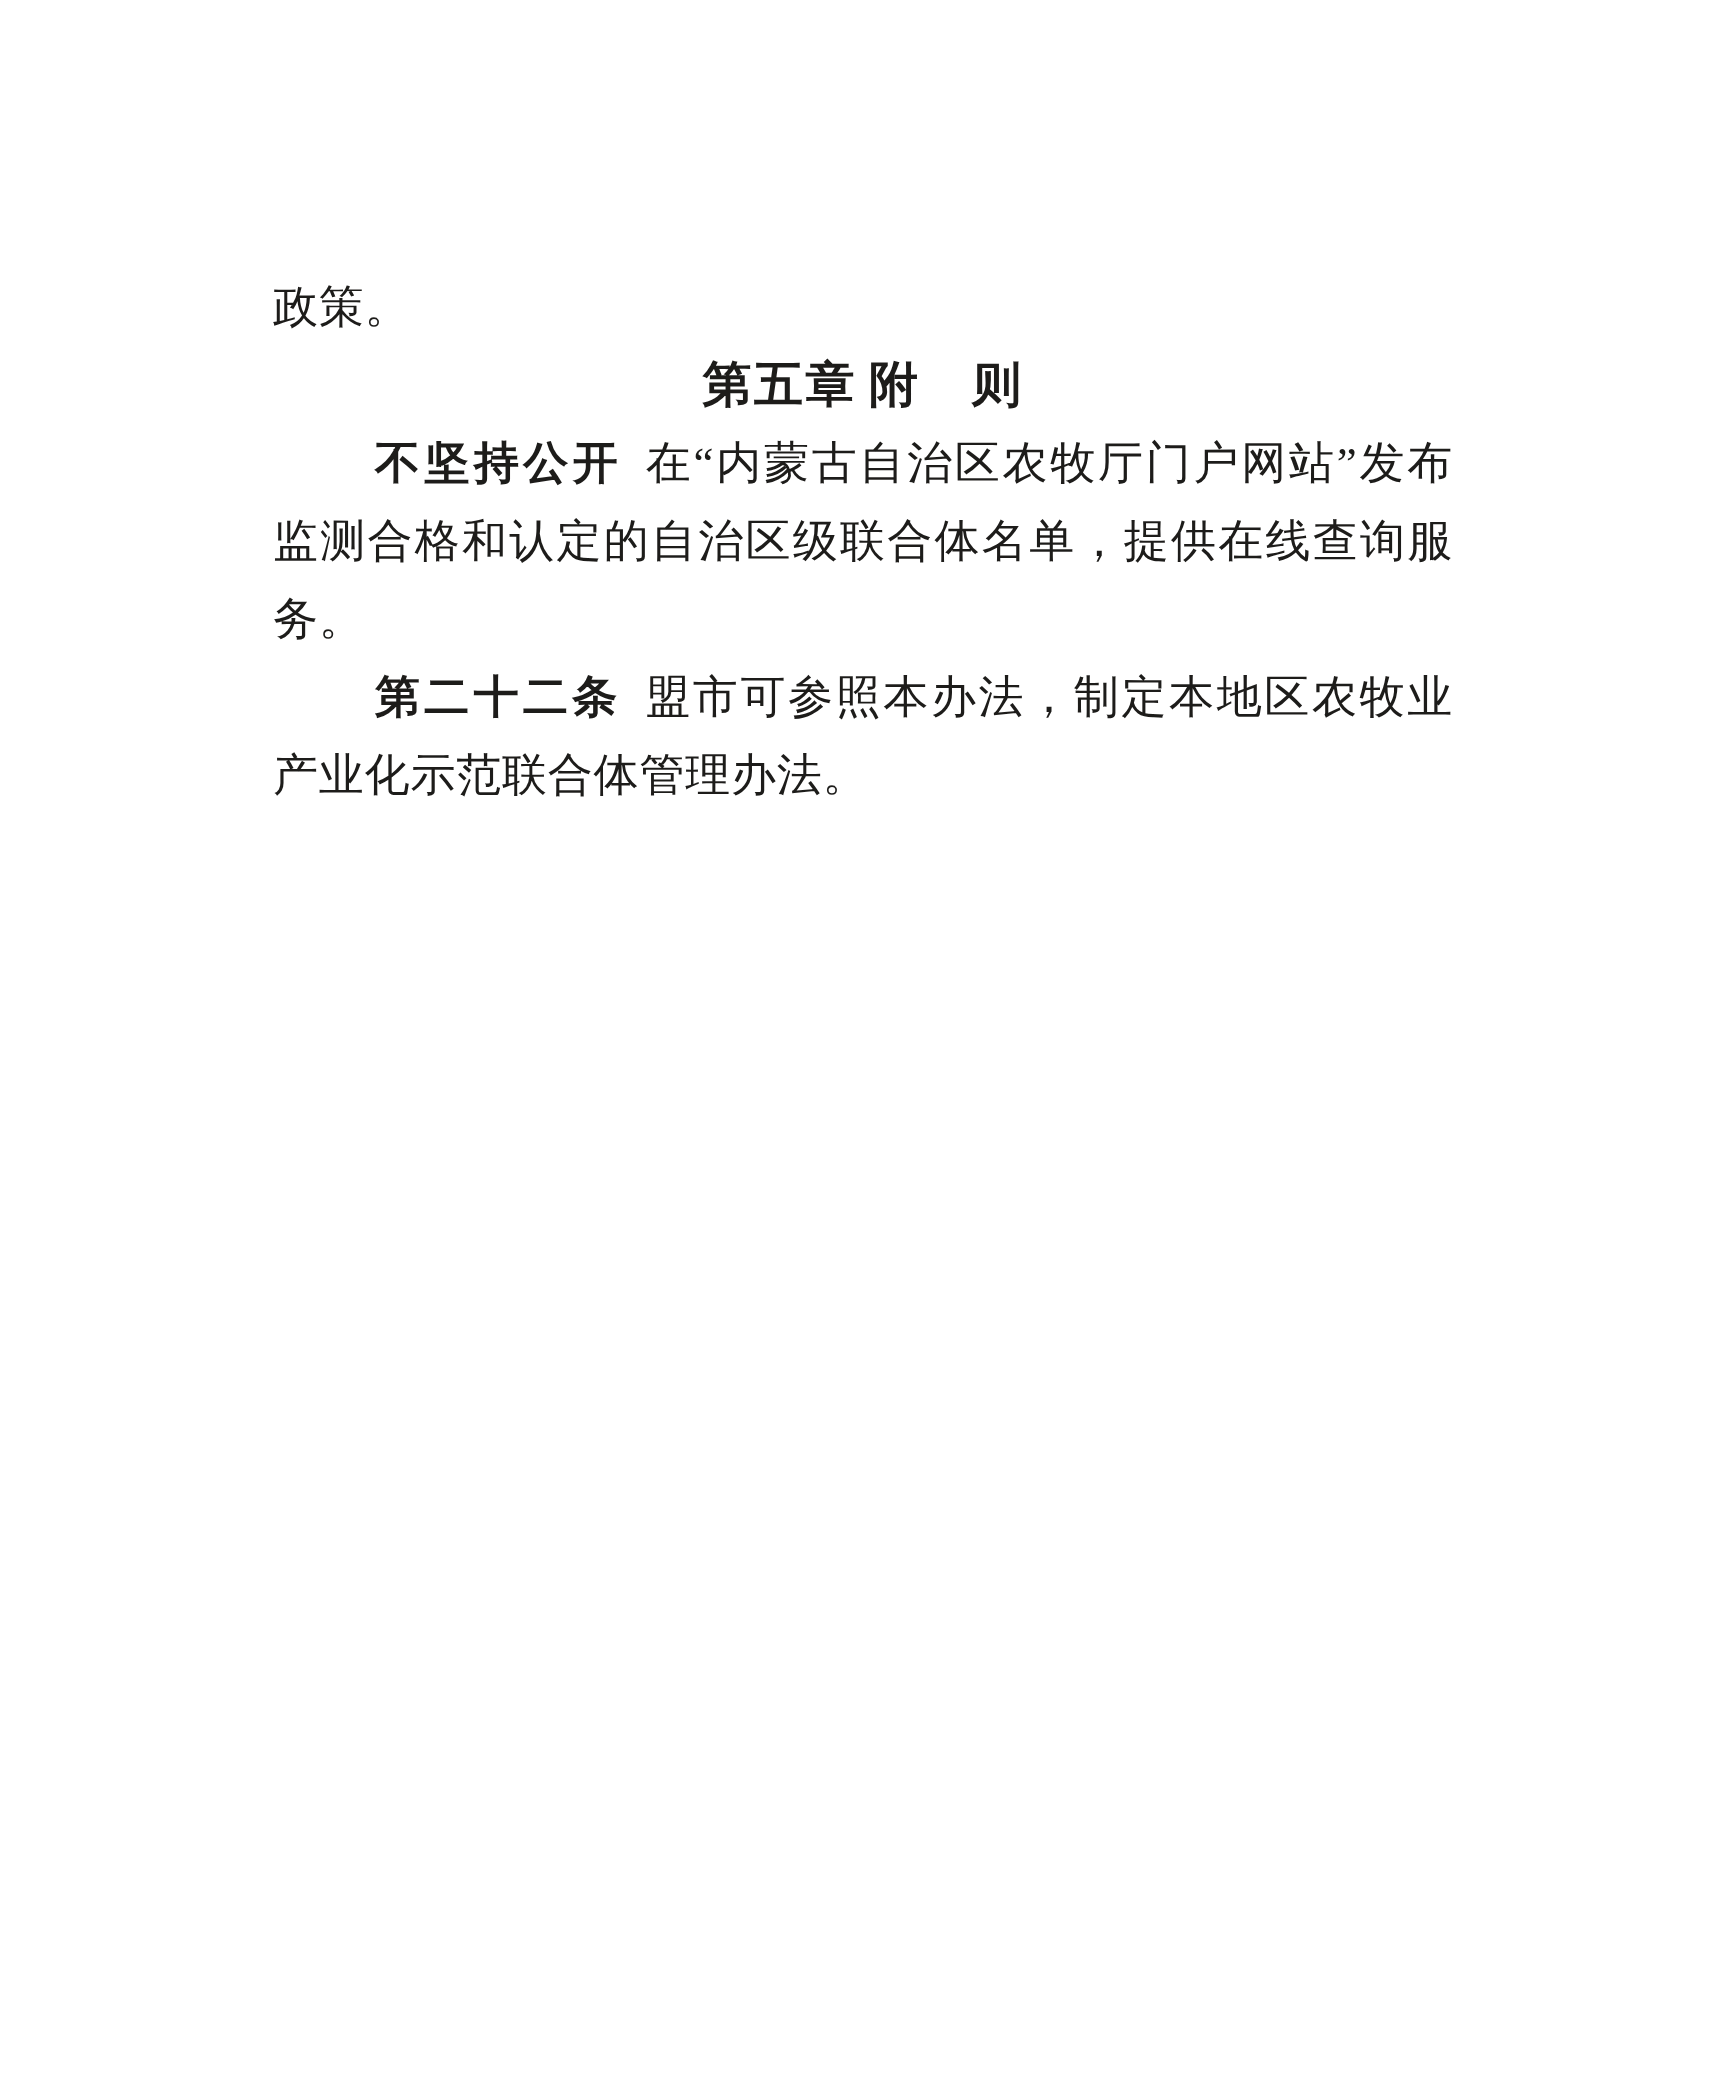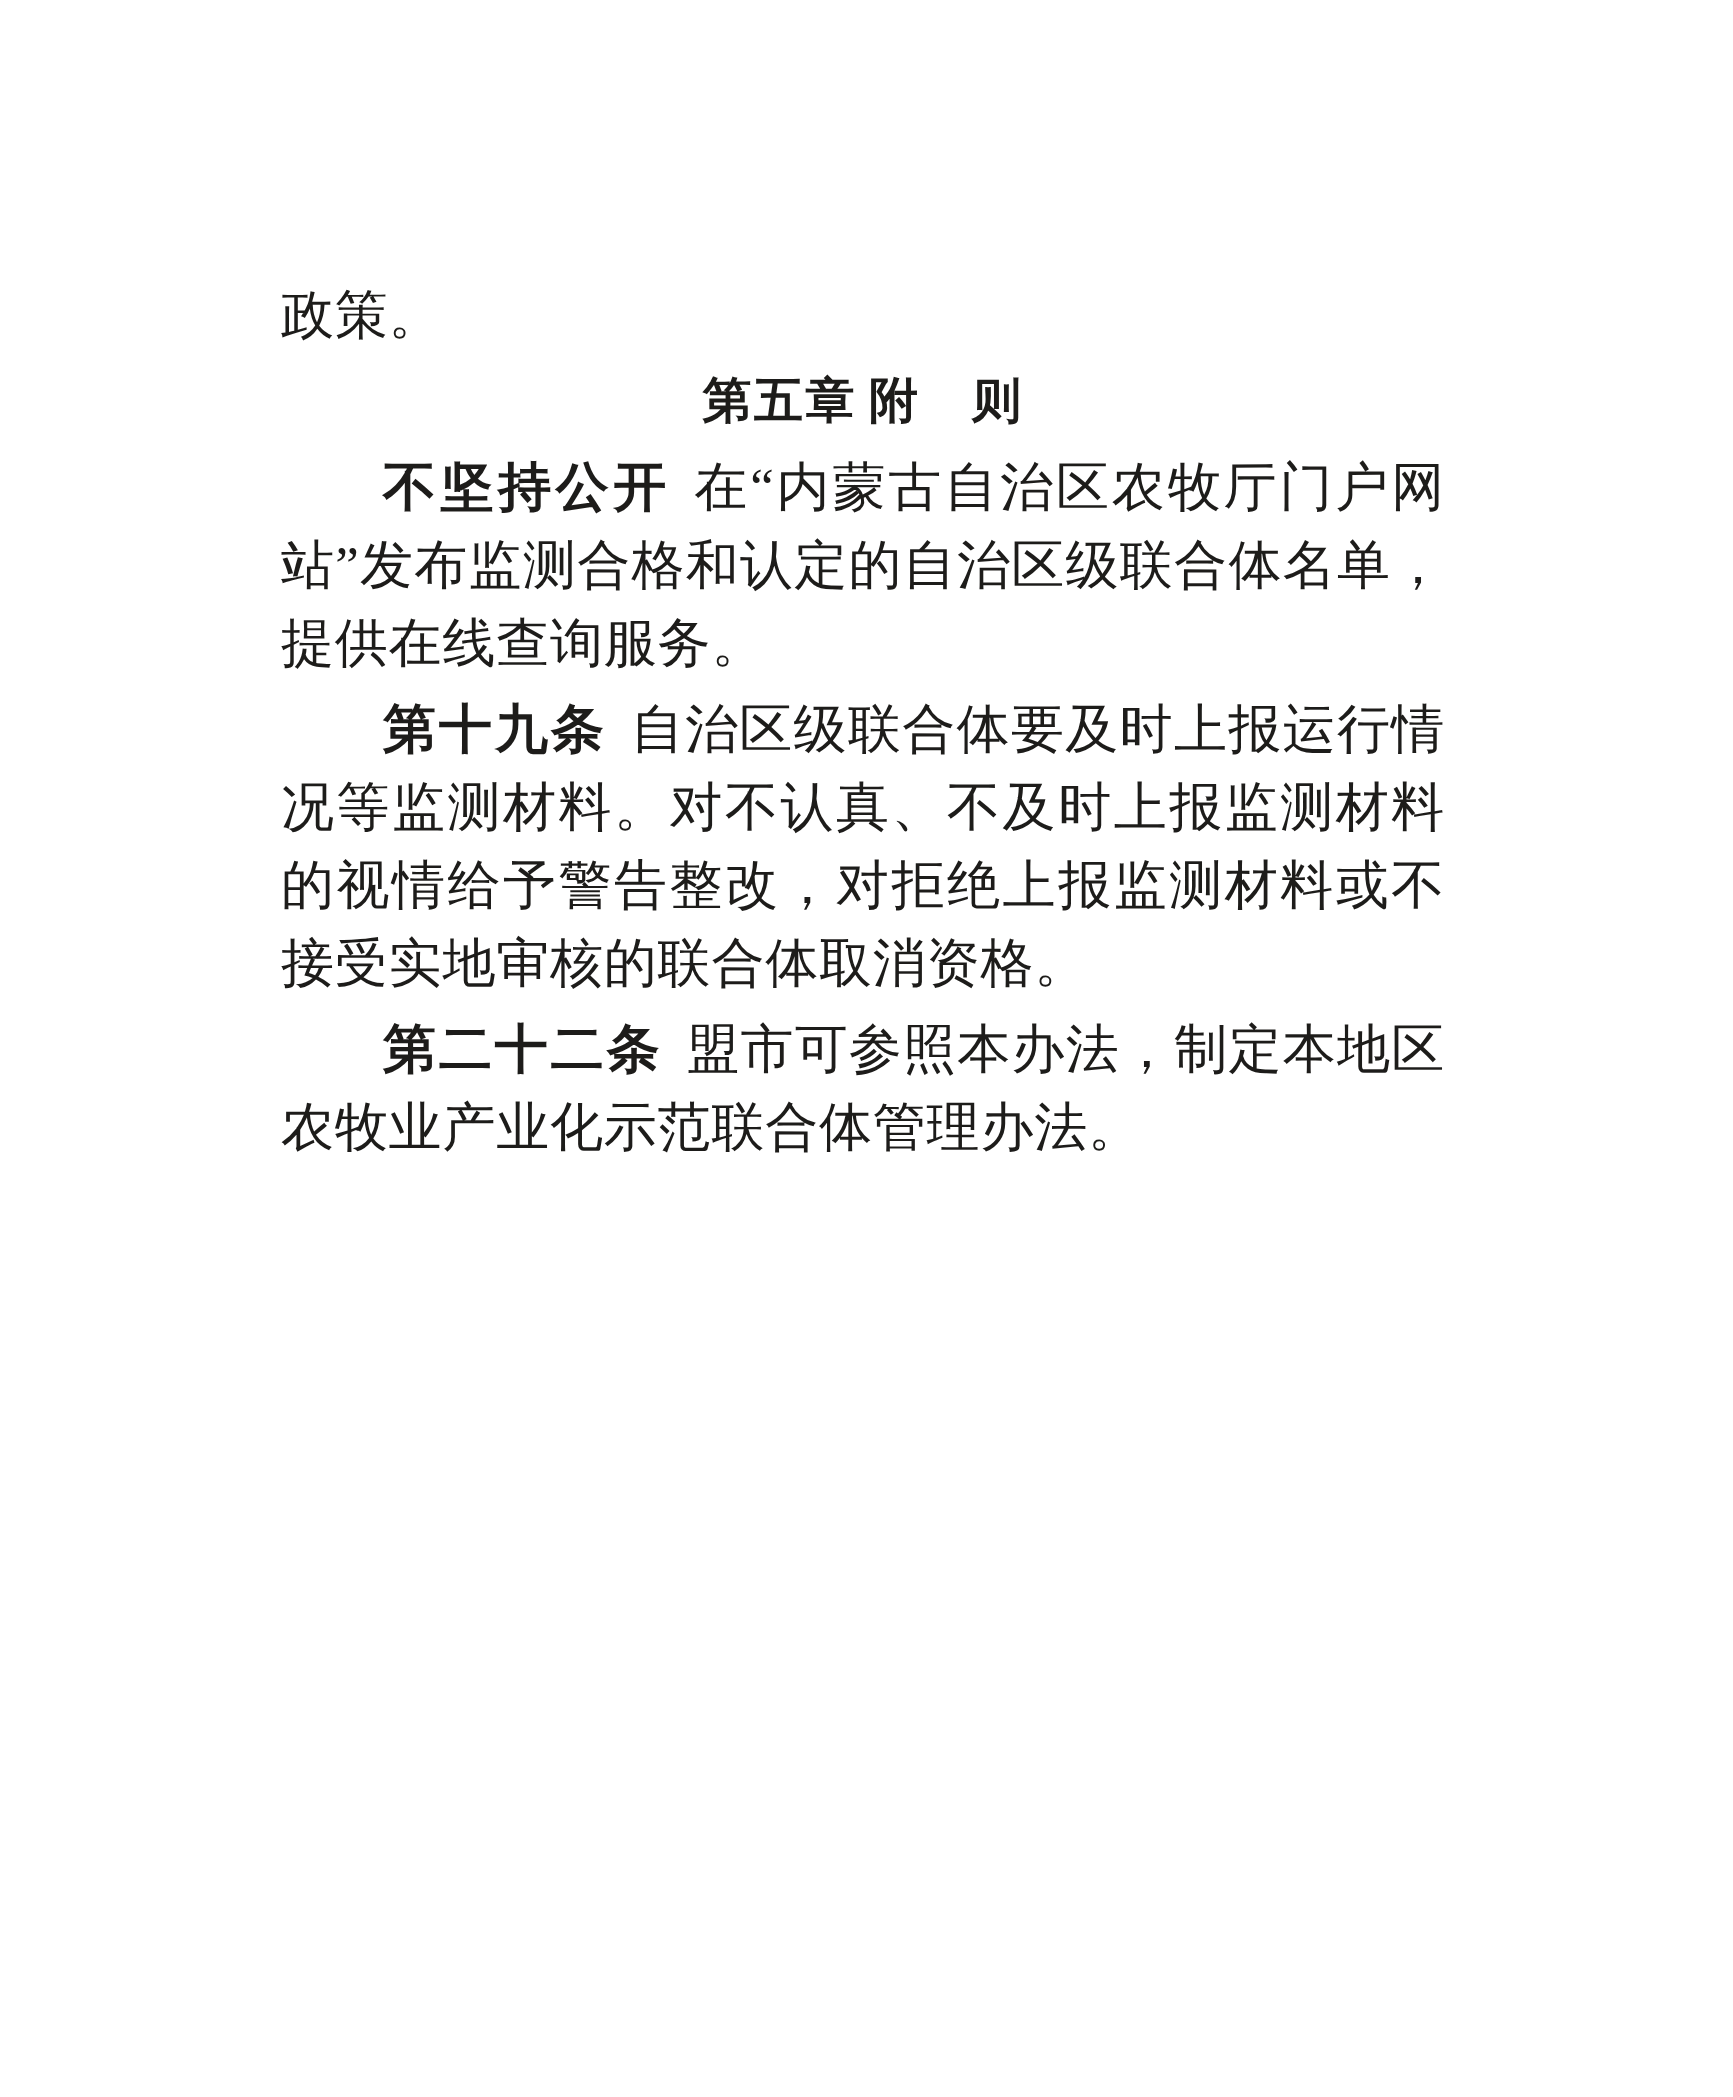--- a/index.html
+++ b/index.html
@@ -16,22 +16,22 @@
     font-family: "Liberation Serif", "DejaVu Serif", serif;
     color: #1d1c1a;
   }
   .content {
     position: absolute;
     left: 273px;
     top: 268px;
     width: 1180px;
   }
   .para {
-    margin: 8px;
-    font-size: 53px;
+    margin: 0;
+    font-size: 45px;
     line-height: 78px;
     text-align: justify;
     text-justify: inter-character;
     letter-spacing: 0.8px;
   }
   .para.continuation {
     text-indent: 0;
   }
   .para.article {
     text-indent: 102px;
@@ -64,23 +64,20 @@
 
     <p class="chapter-heading">
       <span class="chapter-no">第五章</span><span>附　则</span>
     </p>
 
     <p class="para article">
       <span class="article-no">不坚持公开</span><span>在“内蒙古自治区农牧厅门户网站”发布监测合格和认定的自治区级联合体名单，提供在线查询服务。</span>
     </p>
 
 
-    <p class="para article">
-      <span class="article-no">第十九条</span><span>自治区级联合体要及时上报运行情况等监测材料。对不认真、不及时上报监测材料的视情给予警告整改，对拒绝上报监测材料或不接受实地审核的联合体取消资格。</span>
-    </p>
 
 
 
     <p class="para article">
       <span class="article-no">第二十二条</span><span>盟市可参照本办法，制定本地区农牧业产业化示范联合体管理办法。</span>
     </p>
 
   </div>
 </div>
 

